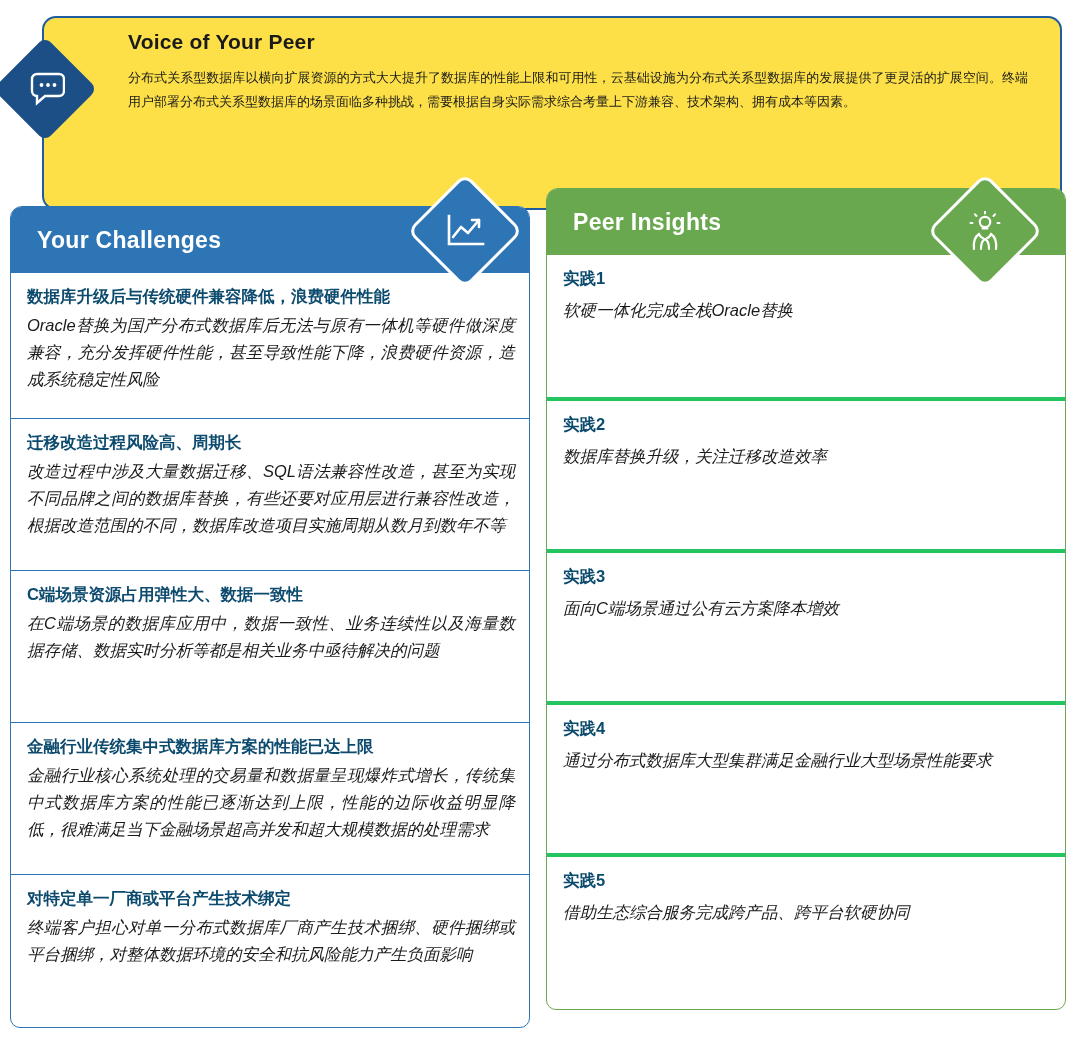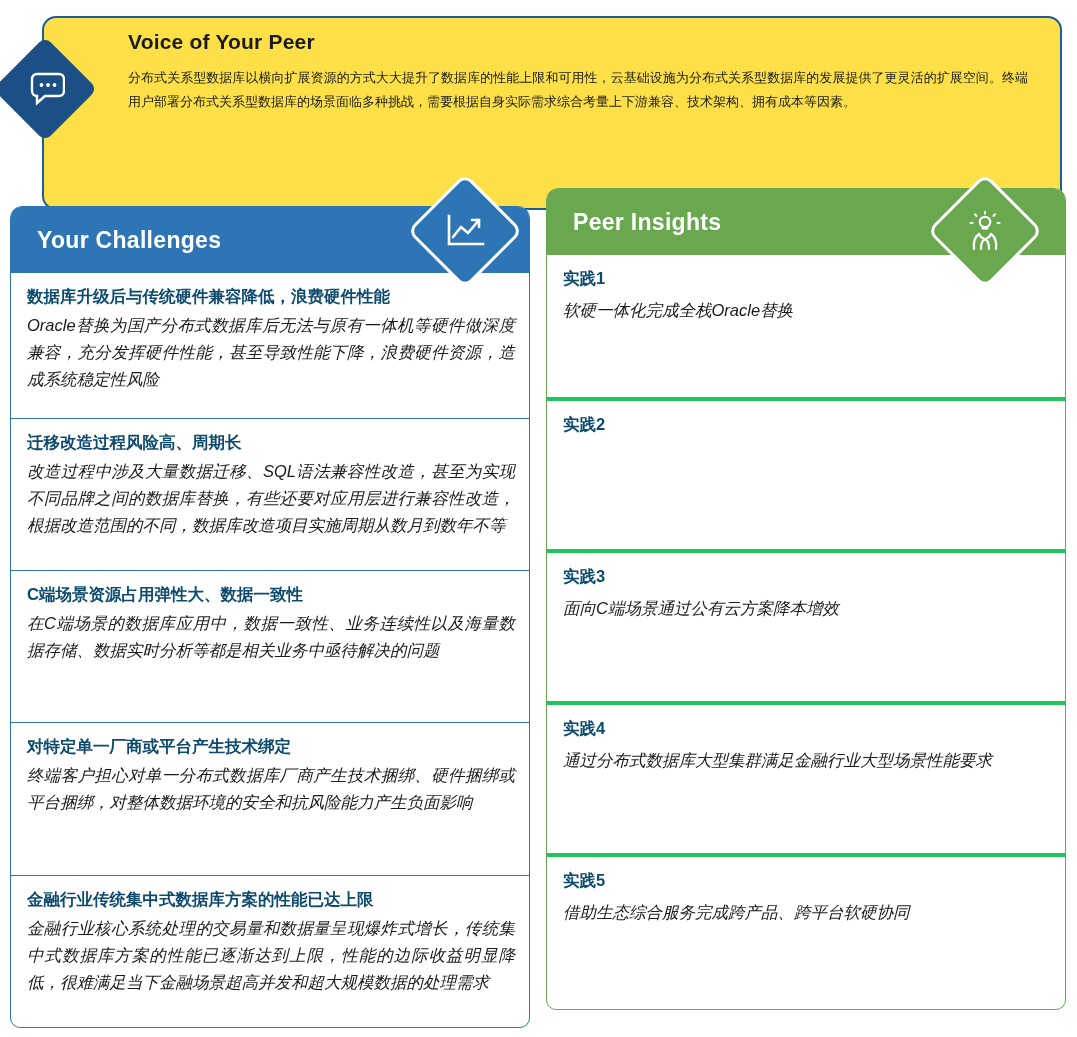--- a/index.html
+++ b/index.html
@@ -202,42 +202,43 @@
       <div class="row-text">Oracle替换为国产分布式数据库后无法与原有一体机等硬件做深度兼容，充分发挥硬件性能，甚至导致性能下降，浪费硬件资源，造成系统稳定性风险</div>
     </div>
     <div class="row lh2">
       <div class="row-title">迁移改造过程风险高、周期长</div>
       <div class="row-text">改造过程中涉及大量数据迁移、SQL语法兼容性改造，甚至为实现不同品牌之间的数据库替换，有些还要对应用层进行兼容性改造，根据改造范围的不同，数据库改造项目实施周期从数月到数年不等</div>
     </div>
     <div class="row lh3">
       <div class="row-title">C端场景资源占用弹性大、数据一致性</div>
       <div class="row-text">在C端场景的数据库应用中，数据一致性、业务连续性以及海量数据存储、数据实时分析等都是相关业务中亟待解决的问题</div>
     </div>
+    <div class="row lh4">
+      <div class="row-title">金融行业传统集中式数据库方案的性能已达上限</div>
+      <div class="row-text">金融行业核心系统处理的交易量和数据量呈现爆炸式增长，传统集中式数据库方案的性能已逐渐达到上限，性能的边际收益明显降低，很难满足当下金融场景超高并发和超大规模数据的处理需求</div>
+    </div>
     <div class="row lh5">
       <div class="row-title">对特定单一厂商或平台产生技术绑定</div>
       <div class="row-text">终端客户担心对单一分布式数据库厂商产生技术捆绑、硬件捆绑或平台捆绑，对整体数据环境的安全和抗风险能力产生负面影响</div>
-    </div>
-    <div class="row lh4">
-      <div class="row-title">金融行业传统集中式数据库方案的性能已达上限</div>
-      <div class="row-text">金融行业核心系统处理的交易量和数据量呈现爆炸式增长，传统集中式数据库方案的性能已逐渐达到上限，性能的边际收益明显降低，很难满足当下金融场景超高并发和超大规模数据的处理需求</div>
     </div>
   </div>
 </div>
 
 <div class="panel panel-right">
   <div class="panel-head">
     <div class="panel-head-title">Peer Insights</div>
   </div>
   <div class="rows">
     <div class="row rh1">
       <div class="row-title">实践1</div>
       <div class="row-text">软硬一体化完成全栈Oracle替换</div>
     </div>
     <div class="row rh2">
       <div class="row-title">实践2</div>
+      <div class="row-text">数据库替换升级，关注迁移改造效率</div>
     </div>
     <div class="row rh3">
       <div class="row-title">实践3</div>
       <div class="row-text">面向C端场景通过公有云方案降本增效</div>
     </div>
     <div class="row rh4">
       <div class="row-title">实践4</div>
       <div class="row-text">通过分布式数据库大型集群满足金融行业大型场景性能要求</div>
     </div>
     <div class="row rh5">

